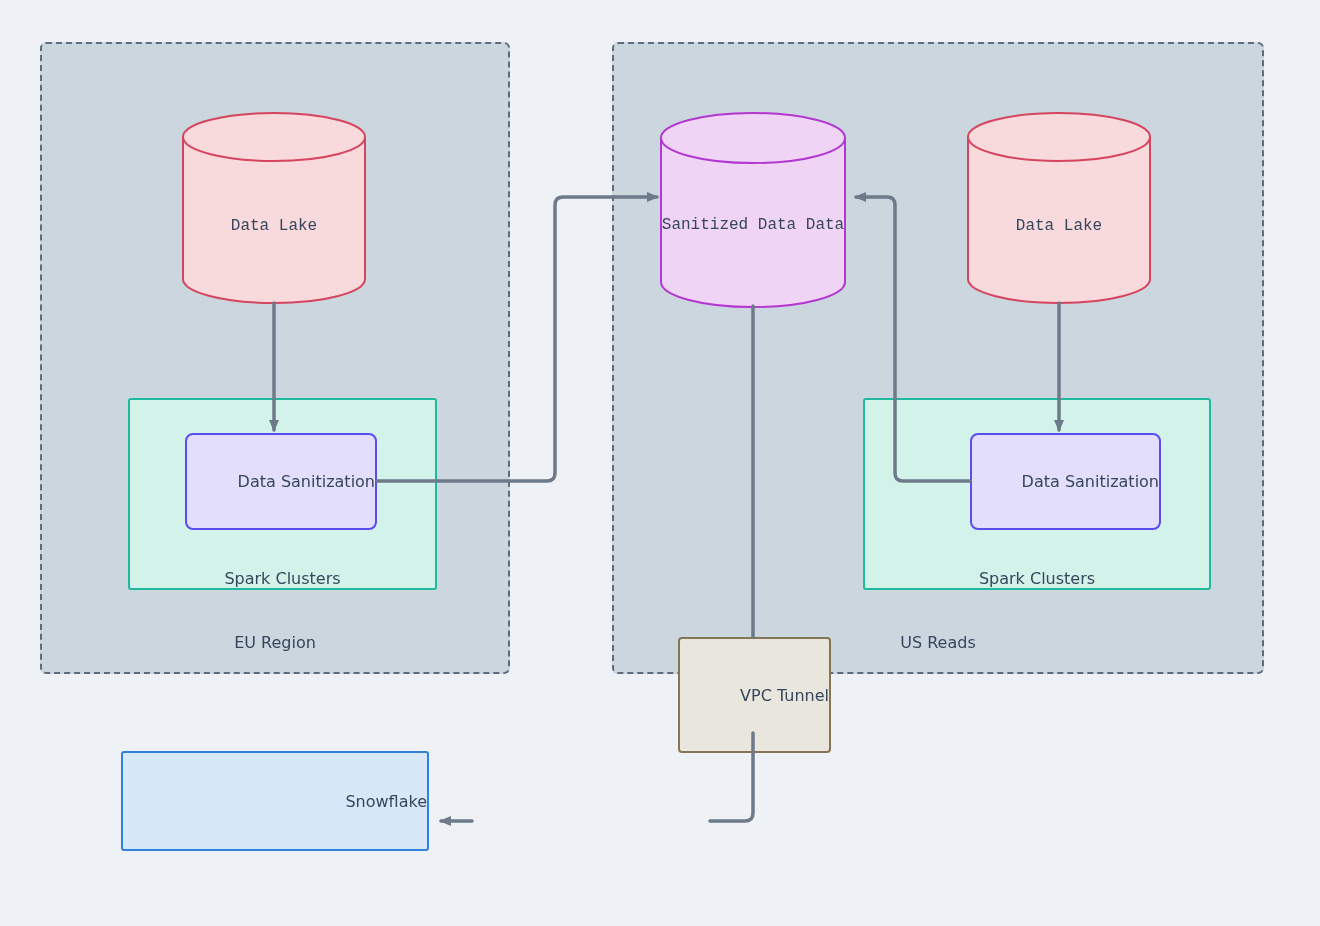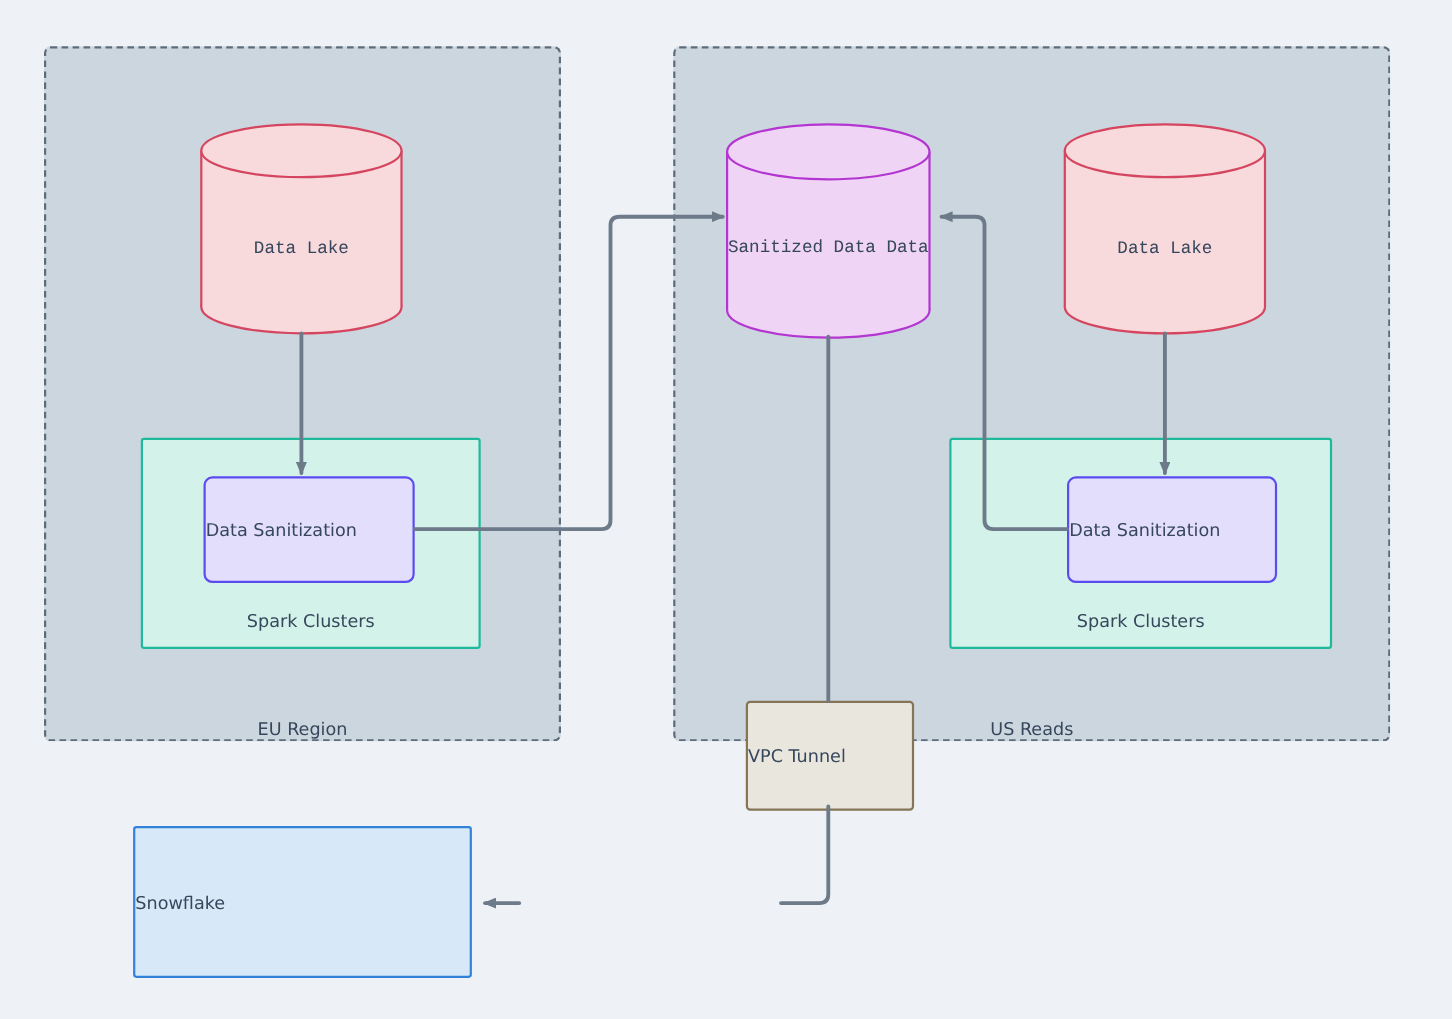--- a/index.html
+++ b/index.html
@@ -21,60 +21,60 @@
     box-sizing:border-box;
     background:var(--region_fill,#ccd6de);
     border:2px dashed var(--region_border,#5d6b7b);
     border-radius:6px;
     z-index:0;
   }
   #eu-region{left:40px;top:42px;width:470px;height:632px;}
   #us-region{left:612px;top:42px;width:652px;height:632px;}
   .region-label{
     position:absolute;
-    left:50%;bottom:0;
+    left:50%;bottom:20px;
     transform:translateX(-50%);
     white-space:nowrap;
   }
   
   .node{
     position:absolute;
     box-sizing:border-box;
-    display:flex;align-items:center;justify-content:flex-start;
+    display:flex;align-items:center;justify-content:flex-end;
     z-index:1;
     white-space:nowrap;
   }
   .spark{
     background:var(--spark_fill,#d3f2e9);
     border:2px solid var(--spark_stroke,#1fb99b);
     border-radius:3px;
     align-items:flex-end;justify-content:center;
   }
-  .spark-label{margin-bottom:14px;}
+  .spark-label{}
   #eu-spark{left:128px;top:398px;width:309px;height:192px;}
   #us-spark{left:863px;top:398px;width:348px;height:192px;}
   .sanitization{
     background:var(--sanitization_fill,#e2defc);
     border:2px solid var(--sanitization_stroke,#5b4cf0);
     border-radius:8px;
   }
   #eu-sanitization{left:185px;top:433px;width:192px;height:97px;}
   #us-sanitization{left:970px;top:433px;width:191px;height:97px;}
   .vpc{
     background:var(--vpc_fill,#e9e6dd);
     border:2px solid var(--vpc_stroke,#857456);
     border-radius:4px;
   }
-  #vpc-tunnel{left:678px;top:637px;width:153px;height:100px;z-index:1;}
+  #vpc-tunnel{left:678px;top:637px;width:153px;height:116px;z-index:1;}
   .snowflake{
     background:var(--snowflake_fill,#d7e8f8);
     border:2px solid var(--snowflake_stroke,#3182d8);
     border-radius:3px;
   }
-  #snowflake{left:121px;top:751px;width:308px;height:138px;}
+  #snowflake{left:121px;top:751px;width:308px;height:100px;}
   
   #diagram-svg{
     position:absolute;left:0;top:0;
     z-index:2;
     pointer-events:none;
   }
   
   .cyl-label,.edge-label{
     position:absolute;
     transform:translate(-50%,-50%);

